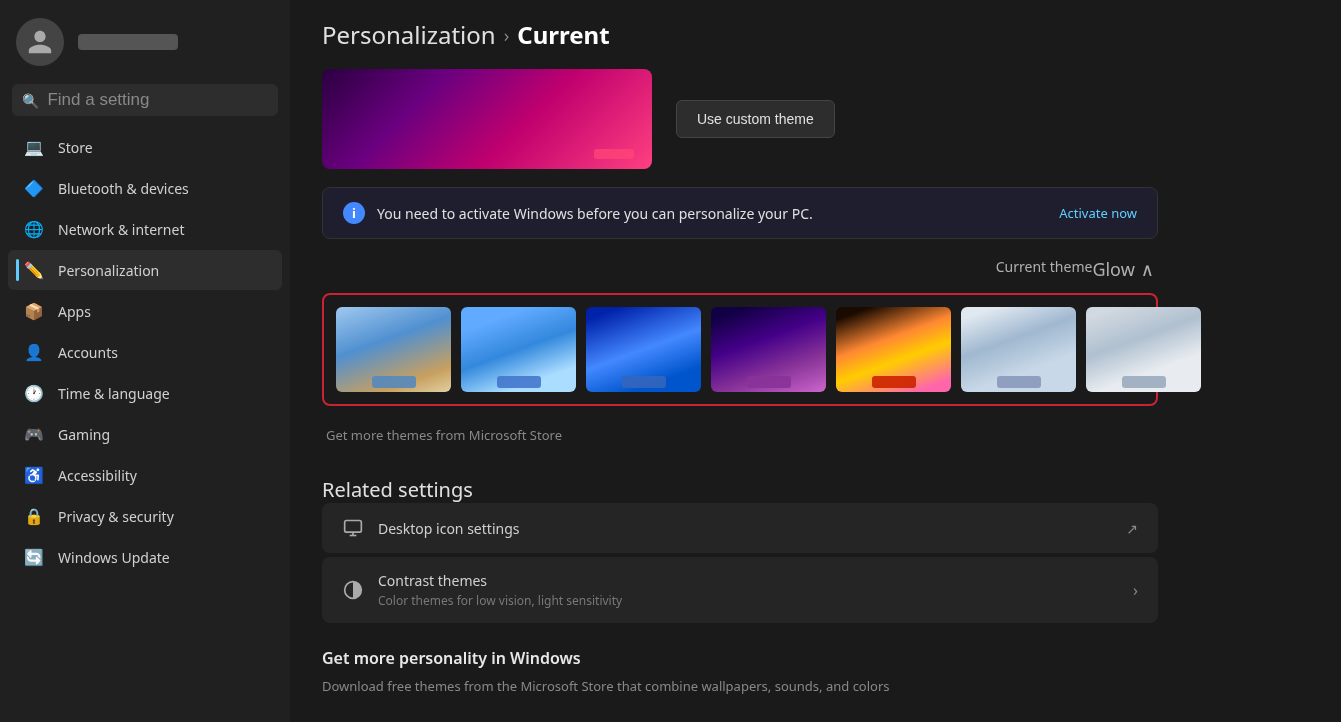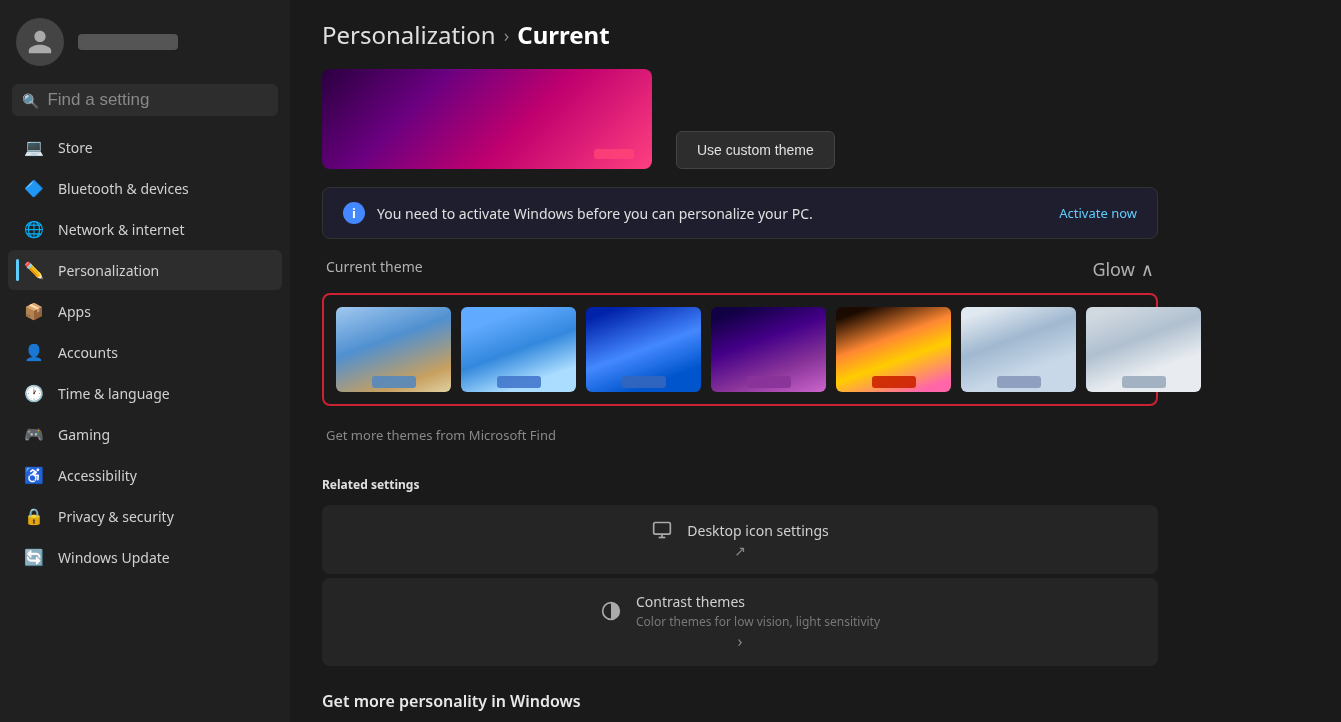--- a/index.html
+++ b/index.html
@@ -154,21 +154,21 @@
     }
 
     .breadcrumb .sep {
       color: #888;
       font-size: 18px;
     }
 
     
     .theme-preview-row {
       display: flex;
-      align-items: flex-end;
+      align-items: center;
       gap: 24px;
       margin-bottom: 18px;
     }
 
     .theme-preview-img {
       width: 330px;
       height: 100px;
       border-radius: 8px;
       background: linear-gradient(135deg, #2a0040 0%, #6b0080 30%, #c0006e 60%, #ff4080 100%);
       position: relative;
@@ -234,21 +234,21 @@
       color: #60cdff;
       cursor: pointer;
       font-size: 13px;
       text-decoration: none;
     }
 
     
     .section-header {
       display: flex;
       align-items: flex-start;
-      justify-content: space-between;
+      justify-content: flex-end;
       margin-bottom: 12px;
       padding: 0 4px;
     }
 
     .section-title {
       font-size: 14px;
       color: #b0b0b0;
       font-weight: 400;
     }
 
@@ -349,36 +349,34 @@
     .arrow-svg {
       position: absolute;
       right: 80px;
       top: -40px;
       width: 80px;
       height: 50px;
     }
 
     
     .related-settings-title {
-      font-size: 12px;
-      font-weight: 700;
+      font-size: 20px;
+      font-weight: 400;
       color: #e0e0e0;
-      margin-bottom: 12px;
     }
 
     .settings-item {
       background: #252525;
       border-radius: 8px;
       padding: 14px 20px;
       display: flex;
       align-items: center;
       justify-content: space-between;
       margin-bottom: 4px;
       cursor: pointer;
-      flex-direction: column;
     }
 
     .settings-item-left {
       display: flex;
       align-items: center;
       gap: 14px;
     }
 
     .settings-item-icon {
       width: 22px;
@@ -547,21 +545,21 @@
           <div class="theme-card tc6">
             <div class="tc-taskbar"></div>
           </div>
           <div class="theme-card tc7">
             <div class="tc-taskbar"></div>
           </div>
         </div>
     </div>
 
     <div class="get-more-row">
-      <span class="get-more-text">Get more themes from Microsoft Find</span>
+      <span class="get-more-text">Get more themes from Microsoft Store</span>
     </div>
 
     <div class="related-settings-title">Related settings</div>
 
     <div id="related-settings-list">
         <div class="settings-item">
     <div class="settings-item-left">
       <div class="settings-item-icon">
               <svg width="20" height="20" viewBox="0 0 24 24" fill="#aaa">
                 <rect x="2" y="3" width="20" height="14" rx="2" fill="none" stroke="#aaa" stroke-width="2"></rect>

